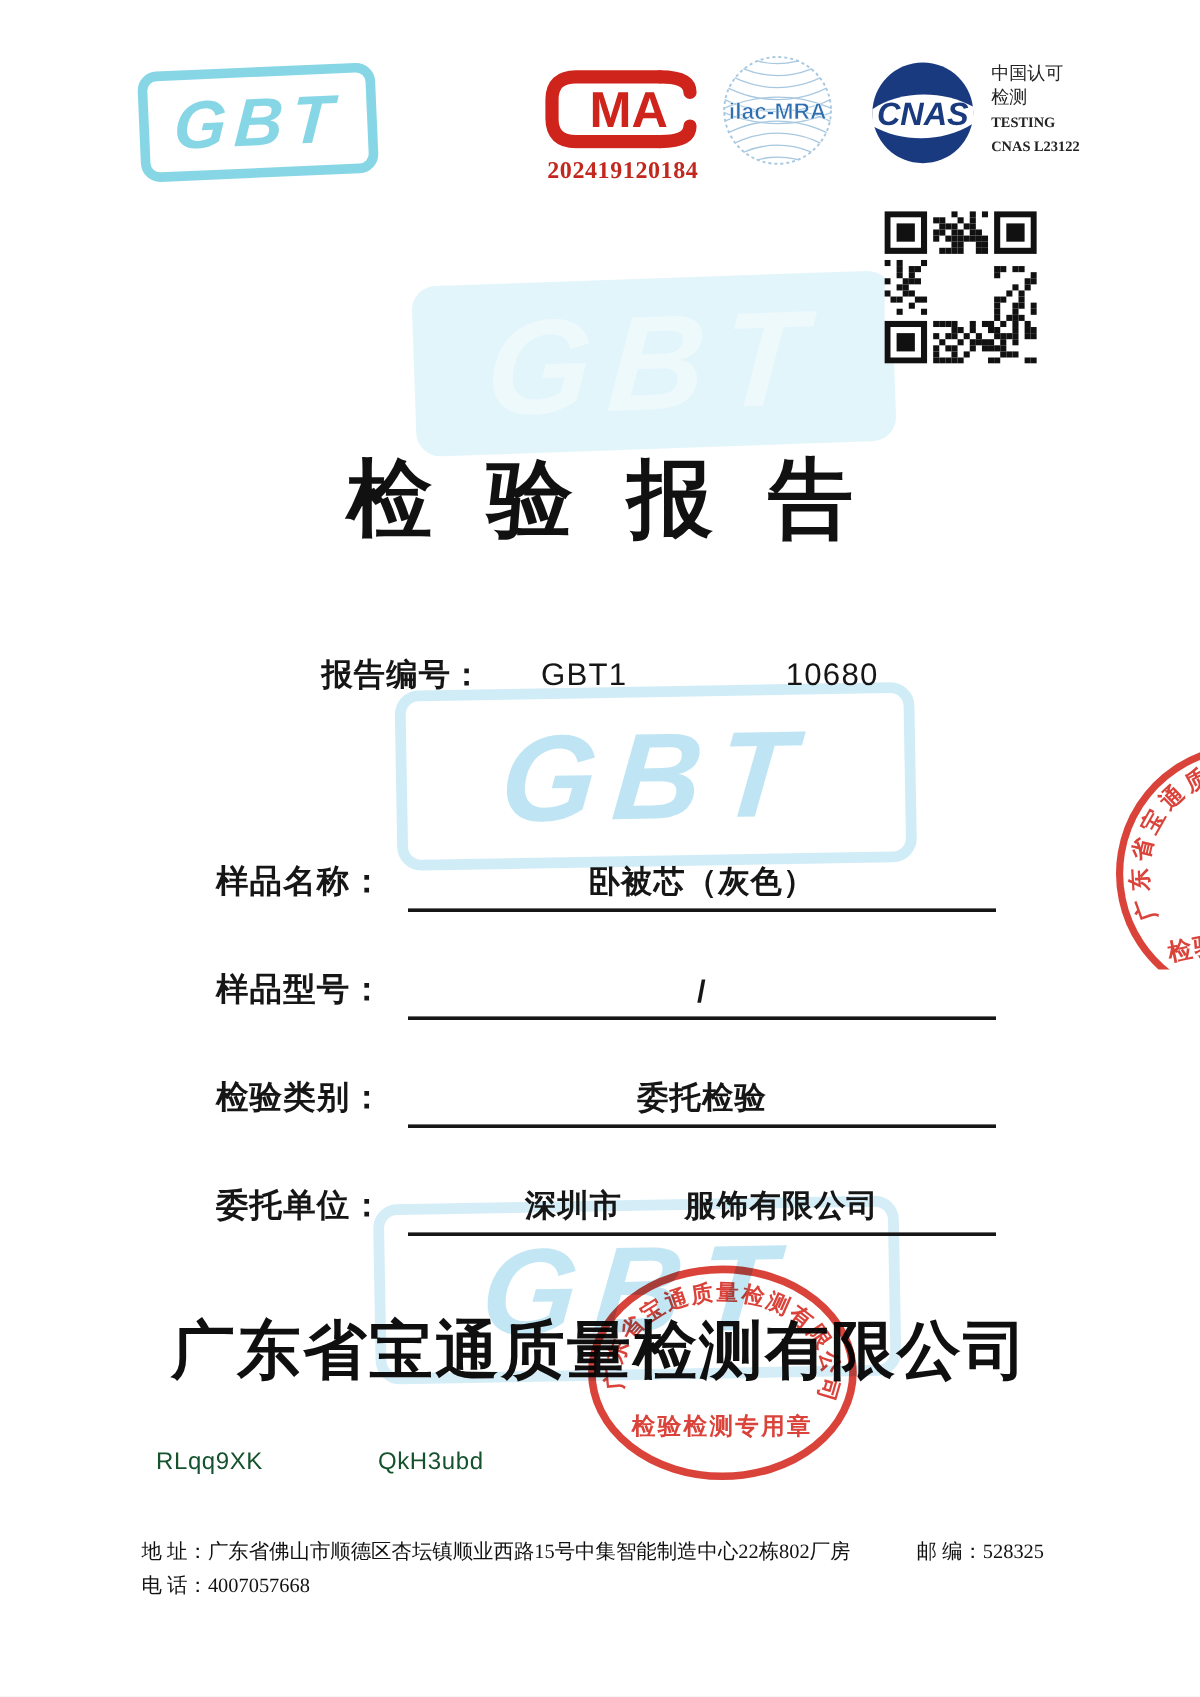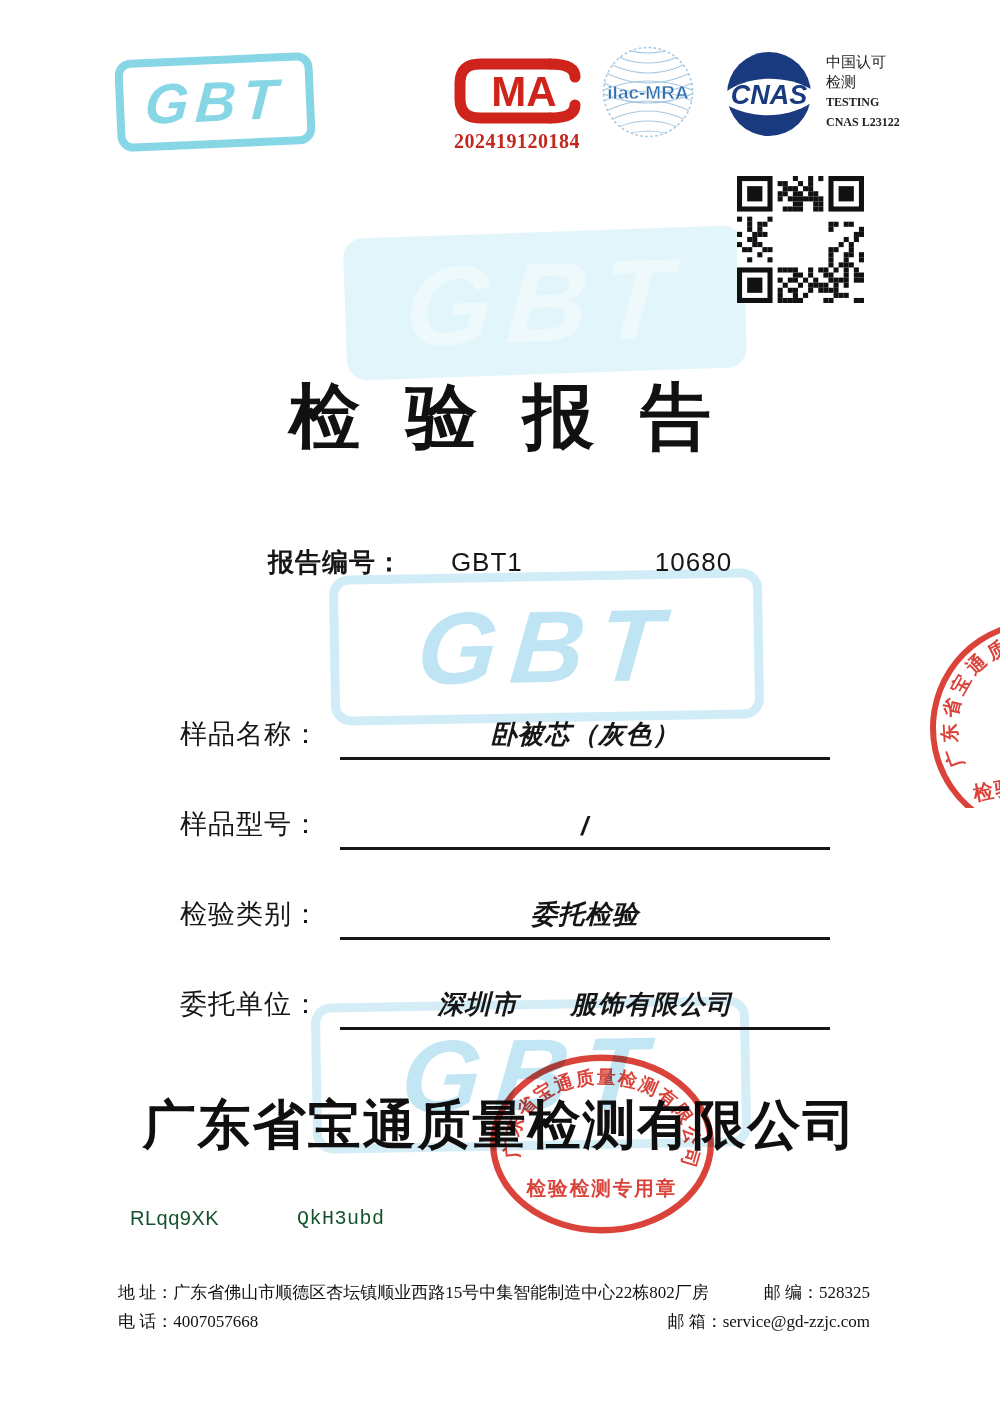--- a/index.html
+++ b/index.html
@@ -17,21 +17,21 @@
   .wm2 span{font-size:102px;color:rgba(170,220,240,.75);}
   .wm3{left:312px;top:1000px;width:420px;height:132px;border:9px solid rgba(170,220,240,.5);transform:rotate(-1deg);}
   .wm3 span{font-size:102px;color:rgba(170,220,240,.7);}
 
   
   .gbt-logo{position:absolute;left:116px;top:56px;width:182px;height:76px;z-index:2;
             border:8px solid #86d6e6;border-radius:16px;transform:rotate(-2.5deg);
             display:flex;align-items:center;justify-content:center;}
   .gbt-logo span{font-size:56px;font-weight:900;font-style:italic;color:#86d6e6;
                  letter-spacing:7px;transform:skewX(-6deg);line-height:1;}
-  .cma{position:absolute;left:452px;top:58px;z-index:2;text-align:center;}
+  .cma{position:absolute;left:452px;top:58px;z-index:2;text-align:right;}
   .cma-number{margin-top:2px;font-family:"Liberation Serif",serif;font-weight:700;
               font-size:20px;color:#c2281e;letter-spacing:.5px;}
   .ilac{position:absolute;left:601px;top:45px;z-index:2;}
   .cnas{position:absolute;left:726px;top:51px;z-index:2;}
   .cnas-side{position:absolute;left:826px;top:52px;z-index:2;line-height:20px;color:#222;}
   .cnas-side .zh{font-family:"Liberation Serif",serif;font-size:15px;}
   .cnas-side .en{font-family:Liberation Serif, serif;font-size:12px;font-weight:700;}
 
   
   .qr{position:absolute;left:737px;top:176px;width:127px;height:127px;z-index:2;}
@@ -41,36 +41,36 @@
   .title span{font-family:"Liberation Serif",serif;font-weight:900;font-size:71px;line-height:1;
               letter-spacing:46px;margin-right:-46px;color:#111;text-align:right;}
   .report-line{position:absolute;left:0;right:0;top:545px;z-index:2;display:flex;
                justify-content:center;align-items:baseline;gap:48px;}
   .report-line .lbl{font-size:26px;font-weight:700;letter-spacing:1px;}
   .report-line .val{font-size:26px;font-weight:400;letter-spacing:1px;}
   .report-line .gap{display:inline-block;width:36px;}
 
   
   .field-row{position:absolute;left:0;width:100%;height:52px;z-index:2;}
-  .f-label{position:absolute;left:180px;bottom:8px;font-size:27px;font-weight:400;letter-spacing:1px;text-align:center;}
+  .f-label{position:absolute;left:180px;bottom:8px;font-size:27px;font-weight:700;letter-spacing:1px;text-align:center;}
   .f-line{position:absolute;left:340px;width:490px;height:52px;border-bottom:3px solid #161616;
           display:flex;justify-content:center;align-items:flex-end;gap:52px;padding-bottom:5px;
           box-sizing:border-box;}
-  .f-value{font-size:26px;font-weight:600;letter-spacing:1px;white-space:pre;font-style:italic;}
+  .f-value{font-size:26px;font-weight:600;letter-spacing:1px;white-space:pre;}
 
   
   .company{position:absolute;left:0;right:0;top:1090px;z-index:2;text-align:center;
            font-family:"Liberation Serif",serif;font-weight:700;font-size:53px;letter-spacing:2px;color:#0f0f0f;}
   .stamp-main{position:absolute;left:484px;top:1046px;z-index:4;mix-blend-mode:multiply;opacity:.93;}
   .stamp-partial{position:absolute;left:918px;top:608px;width:82px;height:200px;overflow:hidden;z-index:4;
                  mix-blend-mode:multiply;opacity:.93;}
 
   
   .code{position:absolute;top:1207px;font-size:20px;color:#14532d;letter-spacing:.5px;z-index:2;}
-  .code1{left:130px;} .code2{left:297px;font-family:Liberation Mono, monospace;}
+  .code1{left:130px;} .code2{left:315px;}
   .footer{position:absolute;left:118px;right:130px;top:1278px;z-index:2;
           font-family:"Liberation Serif",serif;font-size:17px;color:#111;line-height:29px;}
   .footer .row{display:flex;justify-content:space-between;text-align:right;}
 </style>
 </head>
 <body>
 
 <div class="page">
 
   <div class="wm wm1">
@@ -369,17 +369,16 @@
   <span class="code code1">RLqq9XK</span>
   <span class="code code2">QkH3ubd</span>
 
   <div class="footer">
     <div class="row">
       <span>地 址：广东省佛山市顺德区杏坛镇顺业西路15号中集智能制造中心22栋802厂房</span>
       <span>邮 编：528325</span>
     </div>
     <div class="row">
       <span>电 话：4007057668</span>
-      <span>邮 箱：service@gd-zzjc.com</span>
     </div>
   </div>
 
 </div>
 
 </body></html>

